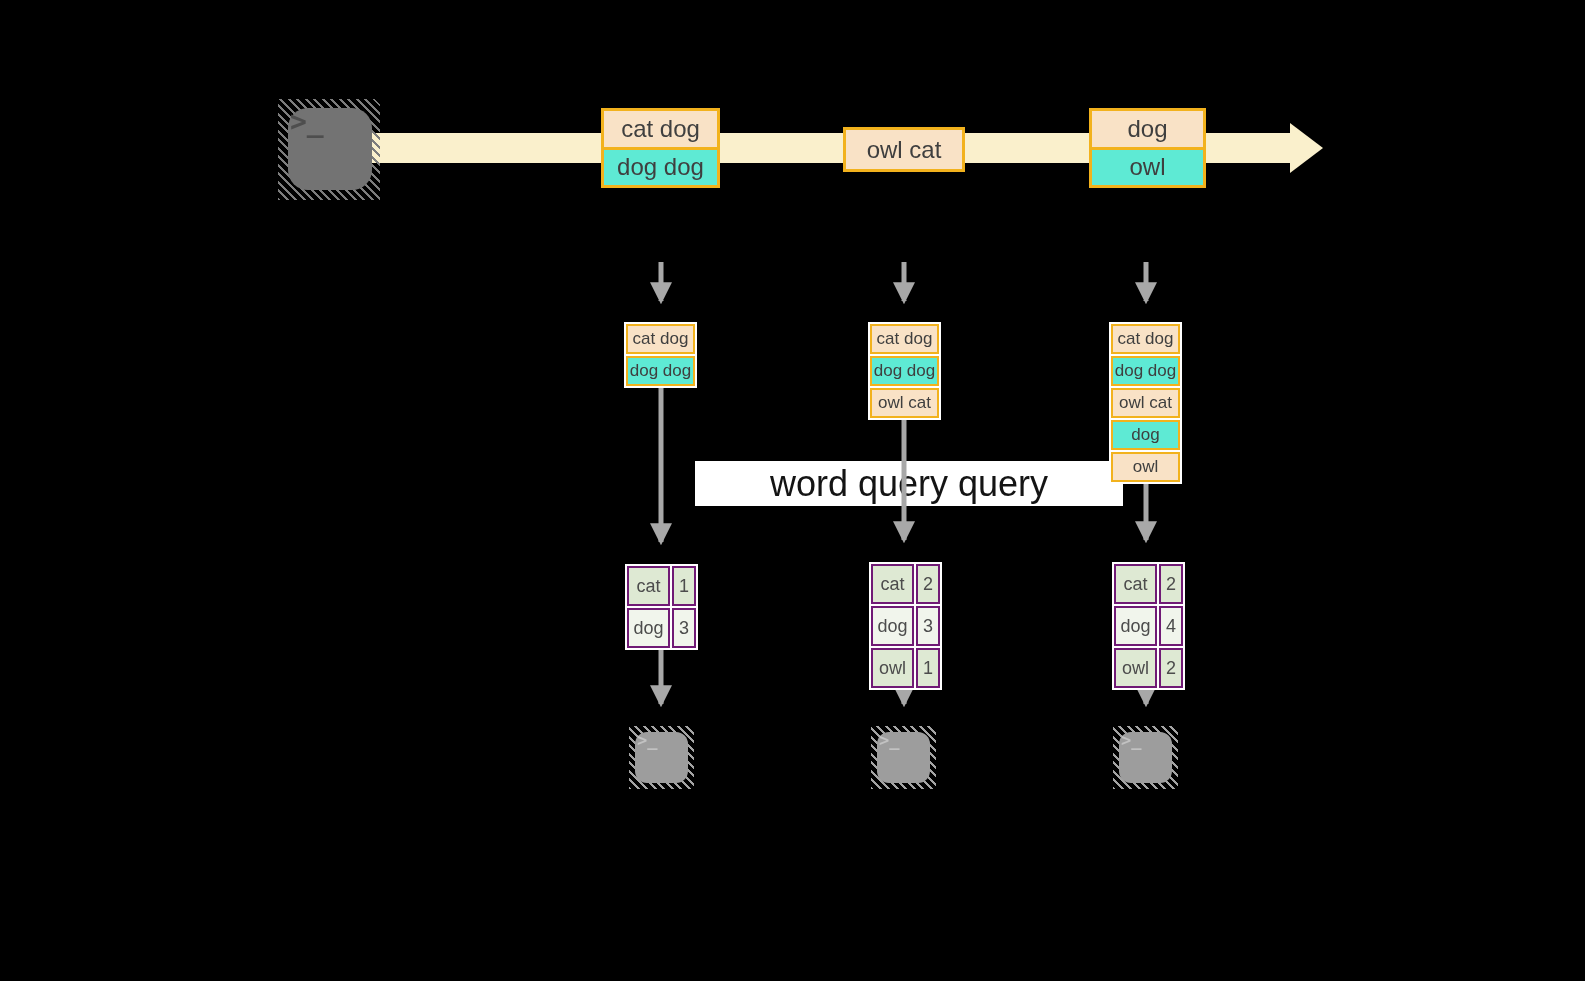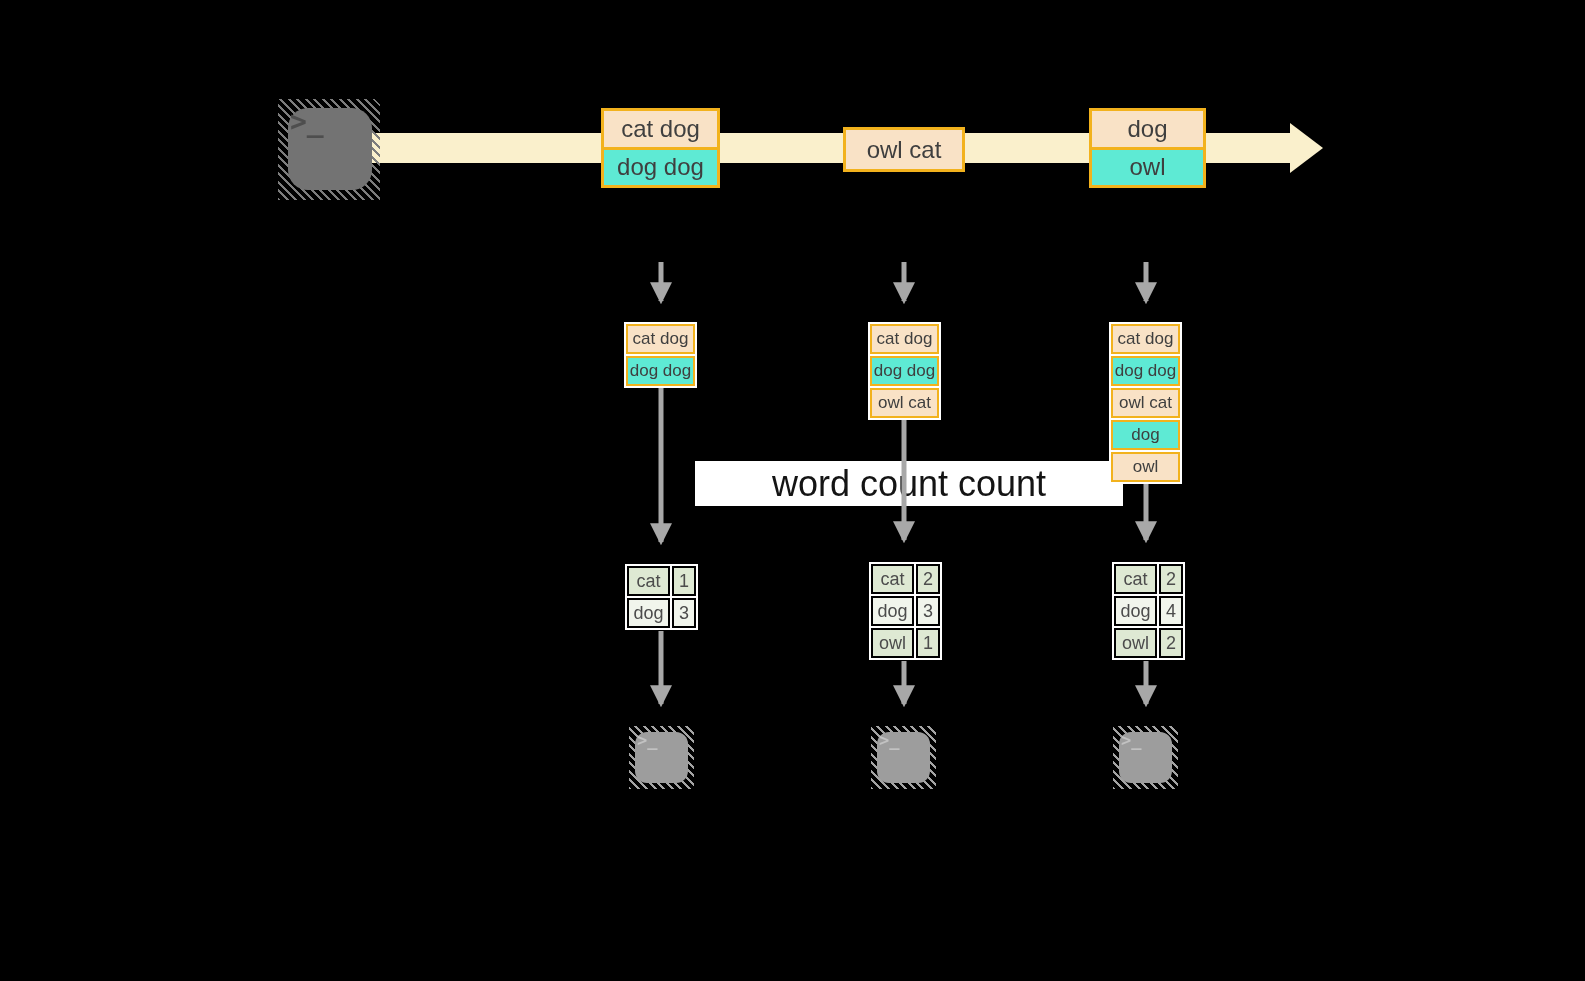--- a/index.html
+++ b/index.html
@@ -23,21 +23,21 @@
   .fill-b { background:#5eead4; }
   
   .stack { position:absolute; z-index:3; width:73px; background:#fff; padding:2px;
            display:flex; flex-direction:column; gap:2px; box-sizing:border-box; }
   .scell { height:30px; border:2px solid #F2B21D; box-sizing:border-box;
            display:flex; align-items:center; justify-content:center;
            font-size:17px; color:#3F3F3F; }
   
   .gtable { position:absolute; z-index:3; width:73px; background:#fff; padding:2px;
             display:grid; grid-template-columns:1fr 24px; gap:2px; box-sizing:border-box; }
-  .gcell { height:30px; border:2px solid #000000; box-sizing:border-box;
+  .gcell { height:40px; border:2px solid #701a75; box-sizing:border-box;
            display:flex; align-items:center; justify-content:center;
            font-size:18px; color:#4C4C4C; }
   .g-a { background:#DEE9D3; }
   .g-b { background:#F1F5EC; }
   
   .qlabel { position:absolute; left:695px; top:461px; width:428px; height:45px;
             background:#ffffff; z-index:1; display:flex; align-items:center;
             justify-content:center; font-size:36px; color:#141414; }
   
   .term { position:absolute; z-index:3;
@@ -56,21 +56,21 @@
   .arrows { position:absolute; left:0; top:0; z-index:2; pointer-events:none; }
 </style>
 </head>
 <body>
 
 <div class="canvas">
 
   <div class="band"></div>
   <div class="band-head"></div>
 
-  <div class="qlabel">word count count</div>
+  <div class="qlabel">word query query</div>
 
   <svg class="arrows" width="1585" height="981">
     <defs>
       <marker id="ah" viewBox="0 0 10 10" refX="8.5" refY="5" markerWidth="4.4" markerHeight="4.4" orient="auto">
         <path d="M0,0 L10,5 L0,10 z" fill="#A8A8A8"></path>
       </marker>
     </defs>
 
     <line x1="661" y1="262" x2="661" y2="301" stroke="#A8A8A8" stroke-width="5" stroke-dasharray="26 12" marker-end="url(#ah)"></line>
     <line x1="904" y1="262" x2="904" y2="301" stroke="#A8A8A8" stroke-width="5" stroke-dasharray="26 12" marker-end="url(#ah)"></line>

